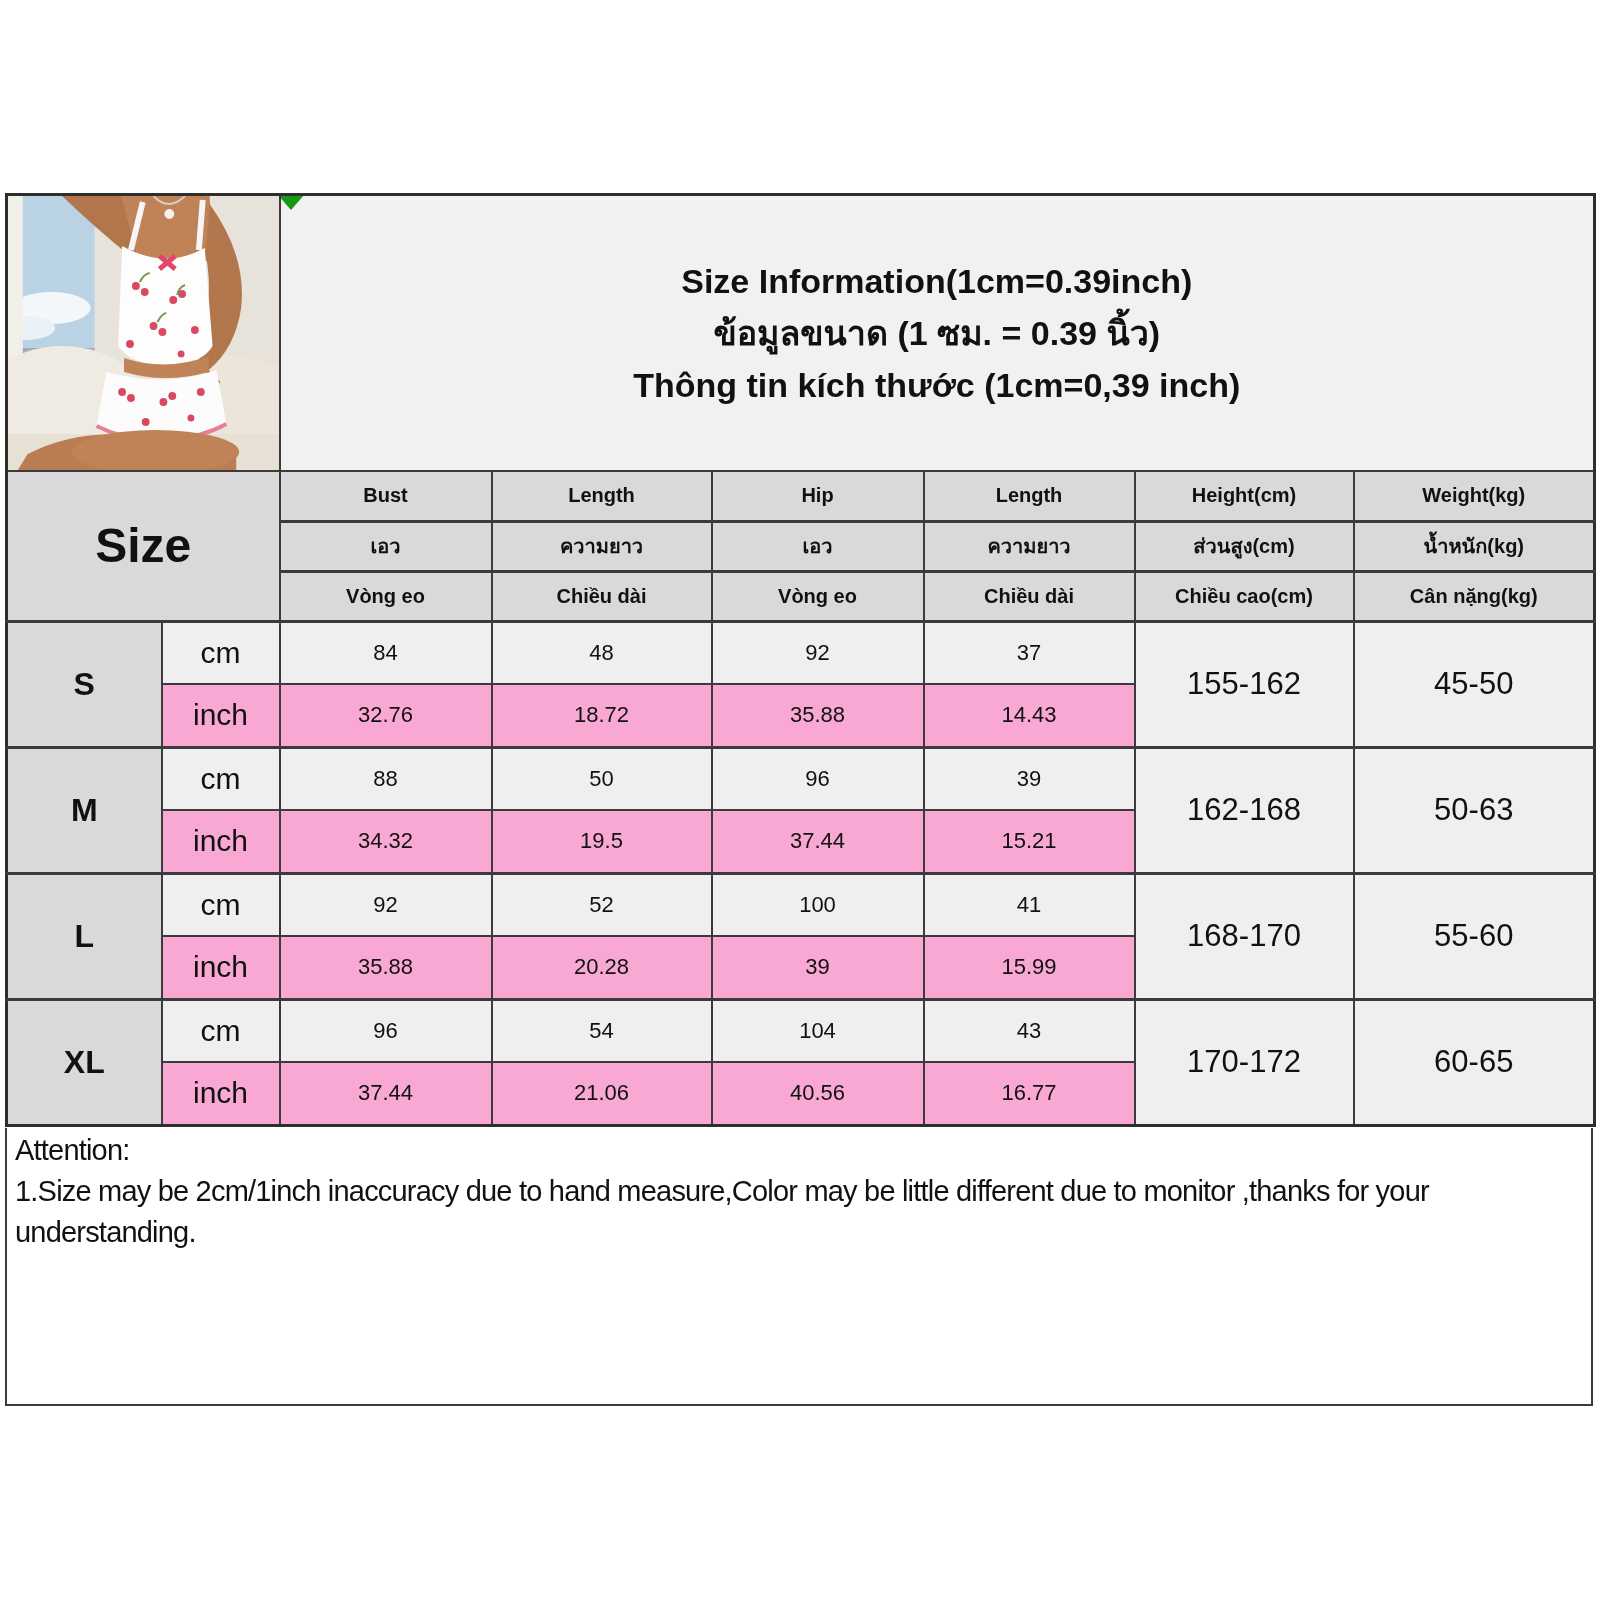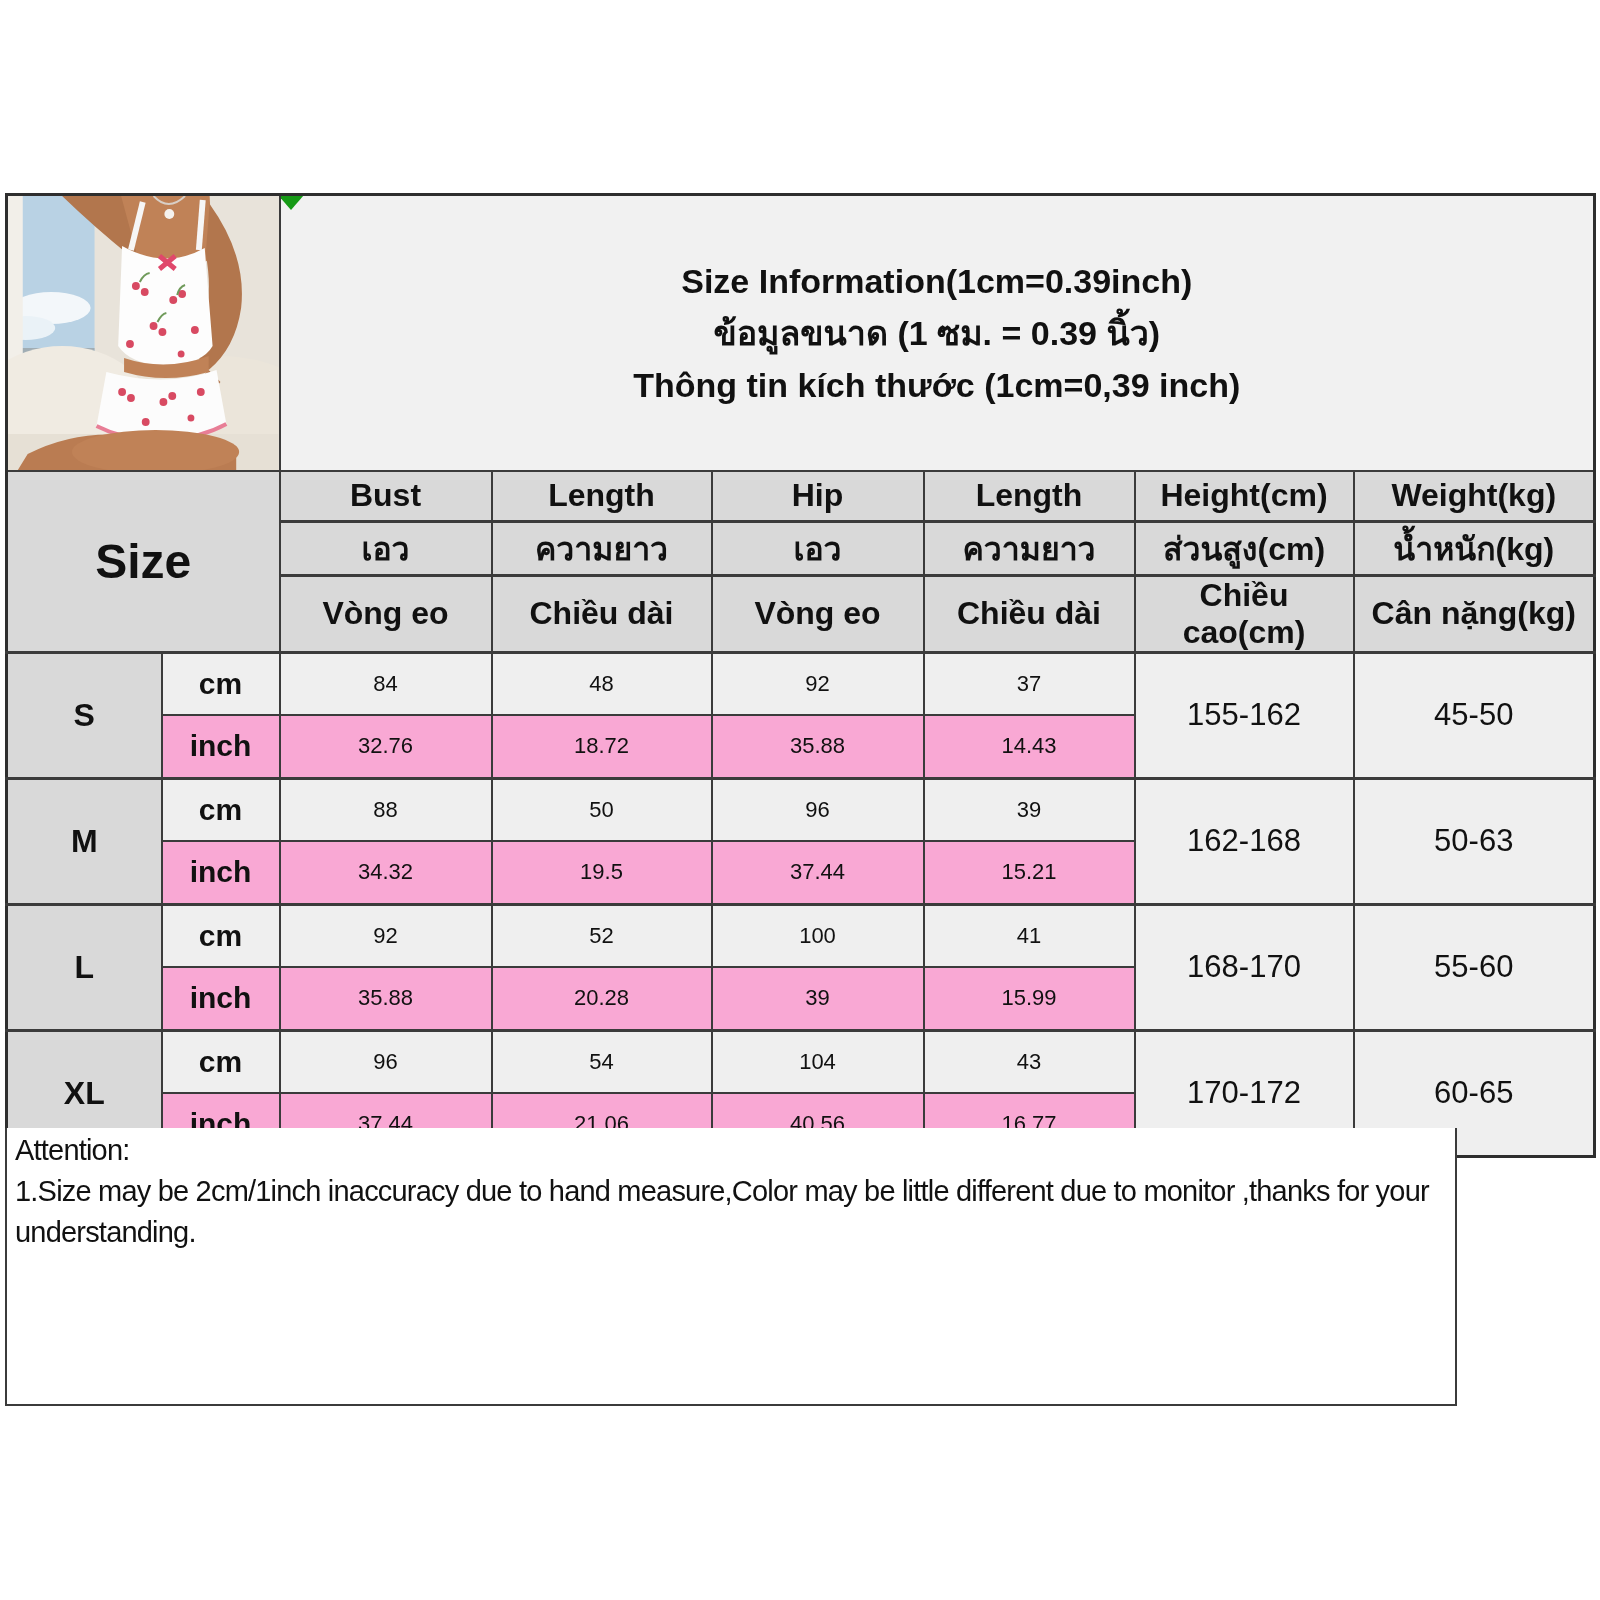--- a/index.html
+++ b/index.html
@@ -30,34 +30,34 @@
   }
   .corner-flag{
     position:absolute; left:0; top:0;
     width:0; height:0;
     border-left:13px solid transparent;
     border-right:13px solid transparent;
     border-top:15px solid #169a16;
     margin-left:-3px; margin-top:-1px;
   }
 
-  td.hd        { background:#d9d9d9; font-weight:bold; font-size:32px; }
+  td.hd        { background:#d9d9d9; font-weight:bold; font-size:20px; }
   td.size-hd   { background:#d9d9d9; font-weight:bold; font-size:48px; }
   td.size-lbl  { background:#d9d9d9; font-weight:bold; font-size:32px; }
-  td.unit      { font-weight:bold; font-size:30px; }
+  td.unit      { font-weight:normal; font-size:30px; }
   td.val       { font-size:22px; font-weight:normal; }
   td.merged    { background:#efefef; font-size:31px; font-weight:normal; }
   tr.row-cm td   { background:#efefef; }
   tr.row-inch td { background:#f9a8d4; }
   tr.row-cm td.size-lbl { background:#d9d9d9; }
   tr.block-start td { border-top-width:3px; }
   tr.r-hdr td { border-bottom-width:3px; }
 
   .attention{
-    position:absolute; left:5px; top:1128px; width:1452px; height:278px;
+    position:absolute; left:5px; top:1128px; width:1588px; height:278px;
     border:2px solid #3b3b3b; border-top:none;
     padding:2px 8px 0 8px;
     font-size:29px; line-height:41px; letter-spacing:-0.8px;
     text-align:left; background:#ffffff;
   }
 </style>
 </head>
 <body>
 
 <table class="size-table">

